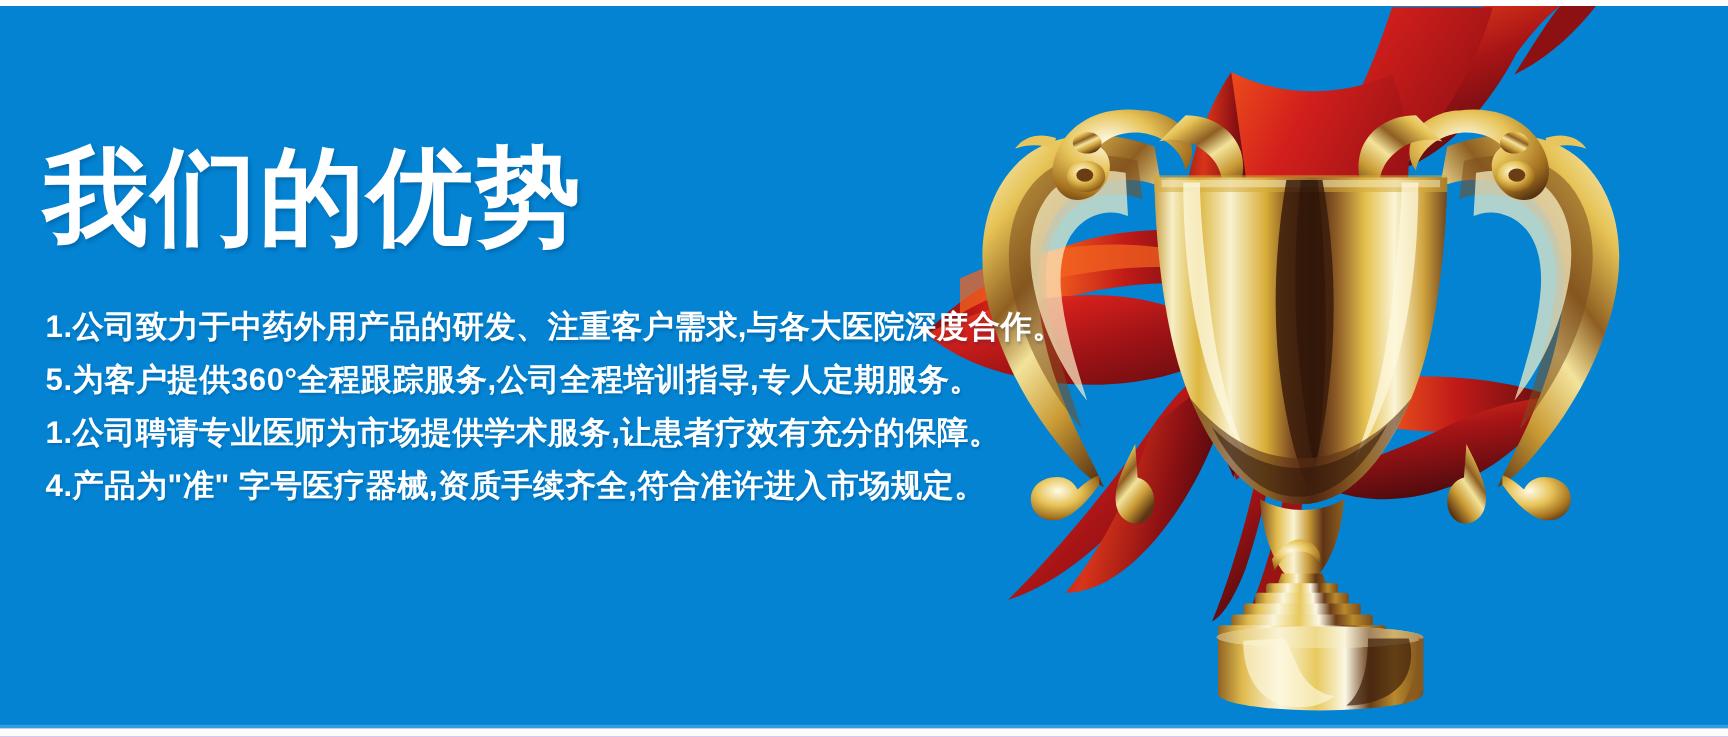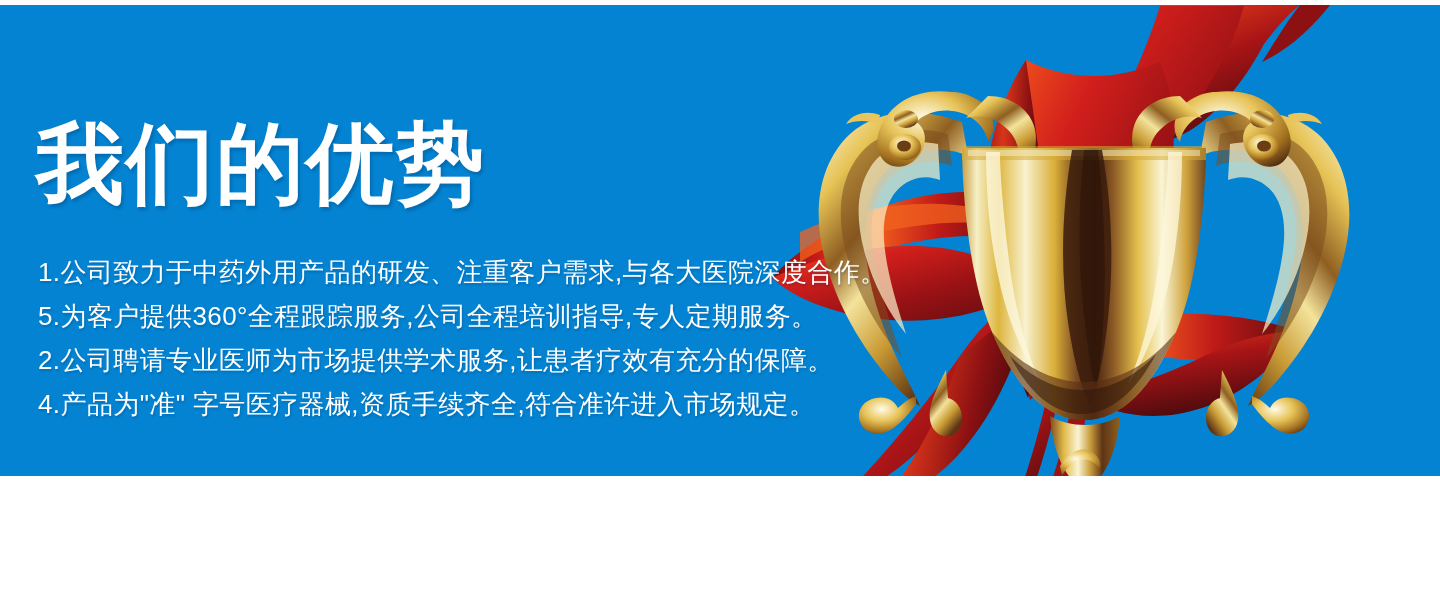--- a/index.html
+++ b/index.html
@@ -3,21 +3,21 @@
 <meta charset="utf-8">
 <style>
   html, body {
     margin: 0;
     padding: 0;
     background: #ffffff;
   }
   #banner {
     position: relative;
     width: 1440px;
-    height: 476px;
+    height: 614px;
     overflow: hidden;
     background: #8b5cf6;
     font-family: "Liberation Sans", "DejaVu Sans", sans-serif;
   }
   
   .bg-blue {
     position: absolute;
     left: 0;
     top: 5px;
     width: 1440px;
@@ -73,21 +73,21 @@
     text-shadow: 2px 3px 3px rgba(0,40,80,.25);
   }
   .bullets {
     position: absolute;
     left: 38px;
     top: 250px;
     width: 860px;
   }
   .bullet {
     font-size: 26px;
-    font-weight: 400;
+    font-weight: 700;
     color: #ffffff;
     line-height: 44px;
     white-space: nowrap;
     letter-spacing: .4px;
     text-shadow: 1px 2px 2px rgba(0,40,80,.22);
   }
 </style>
 </head>
 <body>
 
@@ -324,19 +324,19 @@
                  C1178 572 1182 552 1182 532 Z" fill="#8a5a1f" opacity=".8"></path>
       </g>
     </g>
   </svg>
 
   <div class="headline">我们的优势</div>
 
   <div class="bullets">
     <div class="bullet">1.公司致力于中药外用产品的研发、注重客户需求,与各大医院深度合作。</div>
     <div class="bullet">5.为客户提供360°全程跟踪服务,公司全程培训指导,专人定期服务。</div>
-    <div class="bullet">2.公司聘请专业医师为市场提供学术服务,让患者疗效有充分的保障。</div>
+    <div class="bullet">1.公司聘请专业医师为市场提供学术服务,让患者疗效有充分的保障。</div>
     <div class="bullet">4.产品为"准" 字号医疗器械,资质手续齐全,符合准许进入市场规定。</div>
   </div>
 
   <div class="bg-blue-rule"></div>
   <div class="bg-bottom-strip"></div>
 </div>
 
 </body></html>

